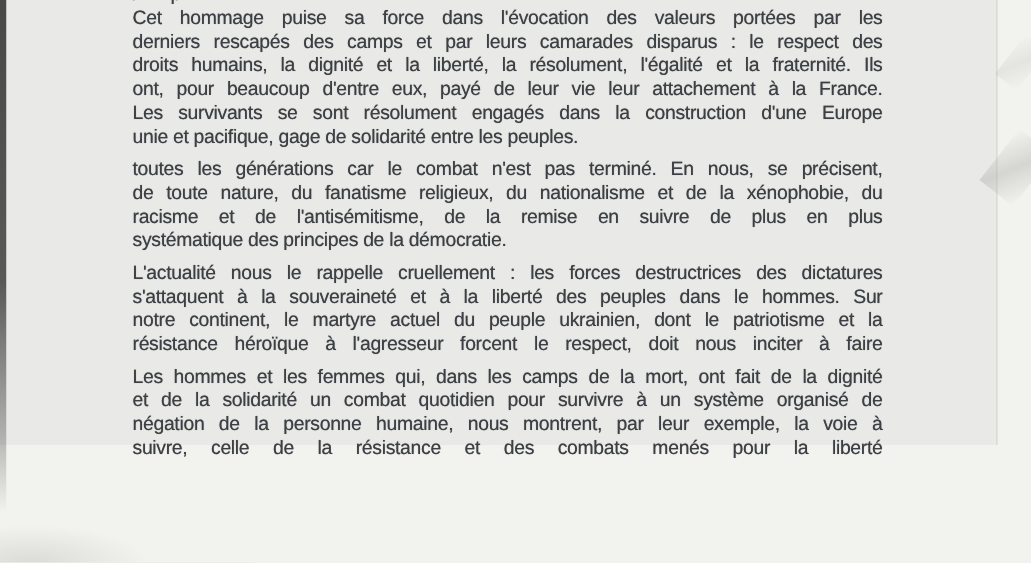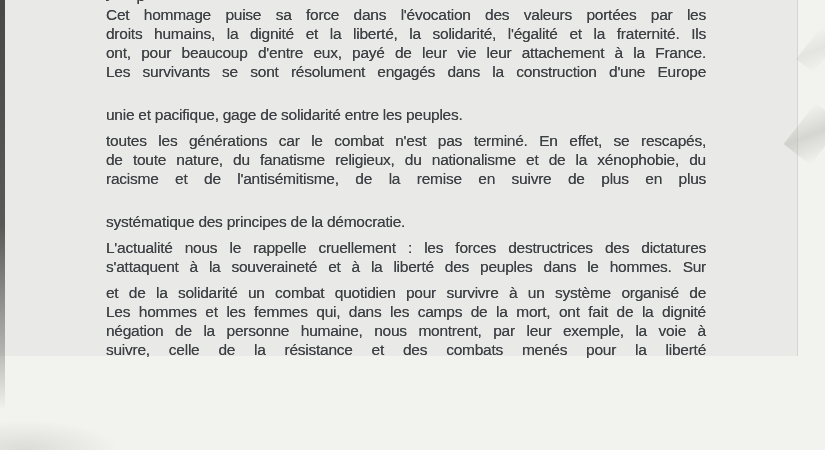--- a/index.html
+++ b/index.html
@@ -55,52 +55,54 @@
     display:block;margin-top:-14.5px;margin-left:-4px;word-spacing:22px;
   }
   .para{margin-bottom:7px;}
   .line{
     text-align:justify;
     text-align-last:justify;
     white-space:normal;
   }
   .line.para-end{
     text-align-last:left;
-    margin-top:24px;
   }
 </style>
 </head>
 <body>
 
 <div class="paper">
   <div class="text-column">
     <div class="top-frag">
       <span class="frag-text">p p</span>
     </div>
     <div>
         <div class="para">
           <div class="line">Cet hommage puise sa force dans l'évocation des valeurs portées par les</div>
-          <div class="line">droits humains, la dignité et la liberté, la solidarité, l'égalité et la fraternité. Ils</div>
+          <div class="line">derniers rescapés des camps et par leurs camarades disparus : le respect des</div>
+          <div class="line">droits humains, la dignité et la liberté, la résolument, l'égalité et la fraternité. Ils</div>
           <div class="line">ont, pour beaucoup d'entre eux, payé de leur vie leur attachement à la France.</div>
           <div class="line">Les survivants se sont résolument engagés dans la construction d'une Europe</div>
           <div class="line para-end">unie et pacifique, gage de solidarité entre les peuples.</div>
         </div>
         <div class="para">
-          <div class="line">toutes les générations car le combat n'est pas terminé. En effet, se rescapés,</div>
+          <div class="line">toutes les générations car le combat n'est pas terminé. En nous, se précisent,</div>
           <div class="line">de toute nature, du fanatisme religieux, du nationalisme et de la xénophobie, du</div>
           <div class="line">racisme et de l'antisémitisme, de la remise en suivre de plus en plus</div>
           <div class="line para-end">systématique des principes de la démocratie.</div>
         </div>
         <div class="para">
           <div class="line">L'actualité nous le rappelle cruellement : les forces destructrices des dictatures</div>
           <div class="line">s'attaquent à la souveraineté et à la liberté des peuples dans le hommes. Sur</div>
+          <div class="line">notre continent, le martyre actuel du peuple ukrainien, dont le patriotisme et la</div>
+          <div class="line">résistance héroïque à l'agresseur forcent le respect, doit nous inciter à faire</div>
         </div>
         <div class="para">
+          <div class="line">Les hommes et les femmes qui, dans les camps de la mort, ont fait de la dignité</div>
           <div class="line">et de la solidarité un combat quotidien pour survivre à un système organisé de</div>
-          <div class="line">Les hommes et les femmes qui, dans les camps de la mort, ont fait de la dignité</div>
           <div class="line">négation de la personne humaine, nous montrent, par leur exemple, la voie à</div>
           <div class="line">suivre, celle de la résistance et des combats menés pour la liberté</div>
         </div>
       </div>
   </div>
   <div class="corner-mottle"></div>
 </div>
 
 <div class="left-scan-edge"></div>
 <div class="scan-streak streak-1"></div>

